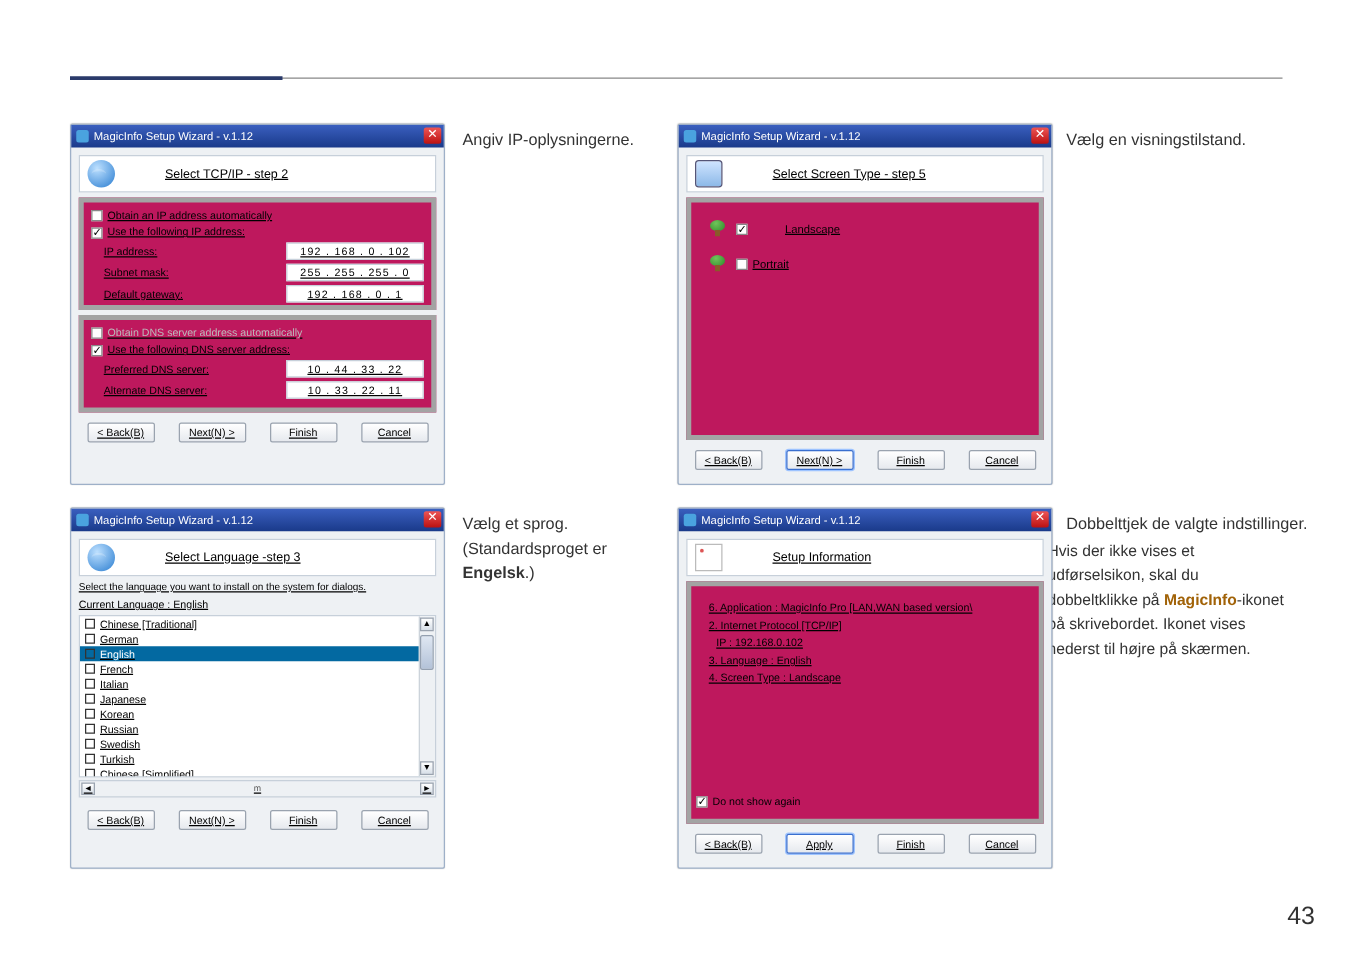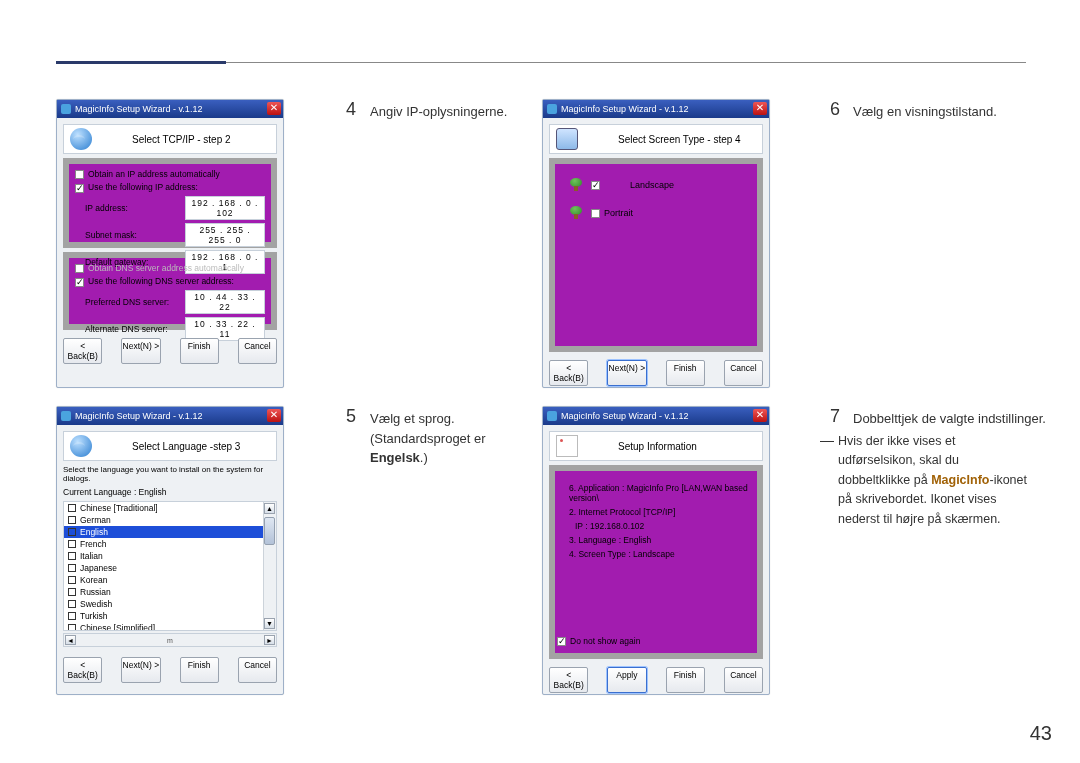--- a/index.html
+++ b/index.html
@@ -39,21 +39,21 @@
     color: #333;
     position: absolute;
   }
   .step-text {
     font-size: 13px;
     color: #333;
     line-height: 1.5;
   }
   .step-text b { font-weight: bold; }
   .wizard {
-    width: 228px;
+    width: 300px;
     background: #eef1f4;
     border: 1px solid #9eb0c8;
     border-radius: 2px;
     position: absolute;
     box-shadow: 0 0 1px rgba(0,0,0,0.2);
   }
   .titlebar {
     background: linear-gradient(#3a5fbf, #1a3a8a);
     color: #fff;
     font-size: 9px;
@@ -77,20 +77,21 @@
     width: 14px; height: 13px;
     background: linear-gradient(#e55,#b11);
     color: #fff;
     font-size: 10px;
     line-height: 12px;
     text-align: center;
     border-radius: 2px;
   }
   .wiz-body {
     padding: 6px;
+    text-decoration: underline;
   }
   .wiz-head {
     display: flex;
     align-items: center;
     height: 30px;
     padding: 0 6px;
     font-size: 10px;
     background: #fff;
     border: 1px solid #c7d0da;
     margin-bottom: 4px;
@@ -99,22 +100,22 @@
     width: 22px; height: 22px;
     margin-right: 40px;
     display: inline-block;
   }
   .globe { background: radial-gradient(circle at 35% 30%, #bde0ff, #2a7dd0); border-radius: 50%; position:relative; }
   .globe::after{content:"";position:absolute;left:3px;top:7px;width:12px;height:7px;border-top:2px solid #fff3;border-radius:50%;}
   .monitor { background: linear-gradient(#cfe4ff,#8db9e8); border:1px solid #557; border-radius:3px; }
   .paper { background:#fff; border:1px solid #bbb; position:relative;}
   .paper::before{content:"";position:absolute;left:3px;top:3px;width:3px;height:3px;background:#d55;border-radius:50%;}
   .content-box {
-    background: #a21caf;
-    border: 6px solid #a3a3a3;
+    background: #be185d;
+    border: 4px solid #a3a3a3;
     padding: 5px 6px;
     font-size: 8.5px;
     margin-bottom: 4px;
   }
   .fieldrow {
     display: flex;
     justify-content: space-between;
     align-items: center;
     margin: 3px 0;
   }
@@ -154,21 +155,21 @@
     overflow: hidden;
     position: relative;
   }
   .langlist .item {
     font-size: 8.5px;
     padding: 1px 4px;
     display:flex;
     align-items:center;
   }
   .langlist .item .box{width:8px;height:8px;border:1px solid #333;margin-right:4px;}
-  .langlist .item.sel { background:#1d4ed8; color:#fff;}
+  .langlist .item.sel { background:#0369a1; color:#fff;}
   .langlist .scroll-track{position:absolute;right:0;top:0;width:13px;height:100%;background:#eef1f4;border-left:1px solid #ccd3da;}
   .langlist .scroll-thumb{position:absolute;right:1px;top:15px;width:11px;height:28px;background:linear-gradient(#dfe7f2,#b3c2d8);border:1px solid #94a0b0;border-radius:2px;}
   .langlist .scroll-up,.langlist .scroll-down{position:absolute;right:1px;width:11px;height:11px;background:linear-gradient(#fff,#d7dfe8);border:1px solid #9aa3af;text-align:center;font-size:7px;line-height:10px;}
   .langlist .scroll-up{top:1px;} .langlist .scroll-down{bottom:1px;}
   .hscroll{height:14px;background:#eef1f4;border:1px solid #c7d0da;margin-top:2px;display:flex;align-items:center;justify-content:space-between;padding:0 1px;}
   .hscroll .hbtn{width:11px;height:10px;background:linear-gradient(#fff,#d7dfe8);border:1px solid #9aa3af;font-size:7px;text-align:center;line-height:9px;}
   .tree-icon{width:14px;height:14px;display:inline-block;margin-right:8px;position:relative;}
   .tree-top{position:absolute;left:1px;top:0;width:12px;height:9px;background:radial-gradient(circle at 40% 30%,#6fc45a,#2f8a2a);border-radius:50%;}
   .tree-trunk{position:absolute;left:5px;top:8px;width:4px;height:5px;background:#8a5a2a;}
   .screen-row{display:flex;align-items:center;margin-bottom:14px;}
@@ -336,21 +337,21 @@
 
 <div class="wizard" style="left:542px;top:99px;height:289px;">
   <div class="titlebar">
     <span class="tb-icon"></span>
     <span>MagicInfo Setup Wizard - v.1.12</span>
     <span class="close-x">✕</span>
   </div>
   <div class="wiz-body">
     <div class="wiz-head">
       <span class="hd-icon monitor"></span>
-      <span>Select Screen Type - step 4</span>
+      <span>Select Screen Type - step 5</span>
     </div>
     <div class="content-box" style="height:194px;padding:14px;">
       <div class="screen-row">
         <span class="tree-icon">
             <span class="tree-top"></span>
             <span class="tree-trunk"></span>
           </span>
         <span class="chk checked"></span>
         <span style="font-size:9px;padding-left:26px;">Landscape</span>
       </div>

